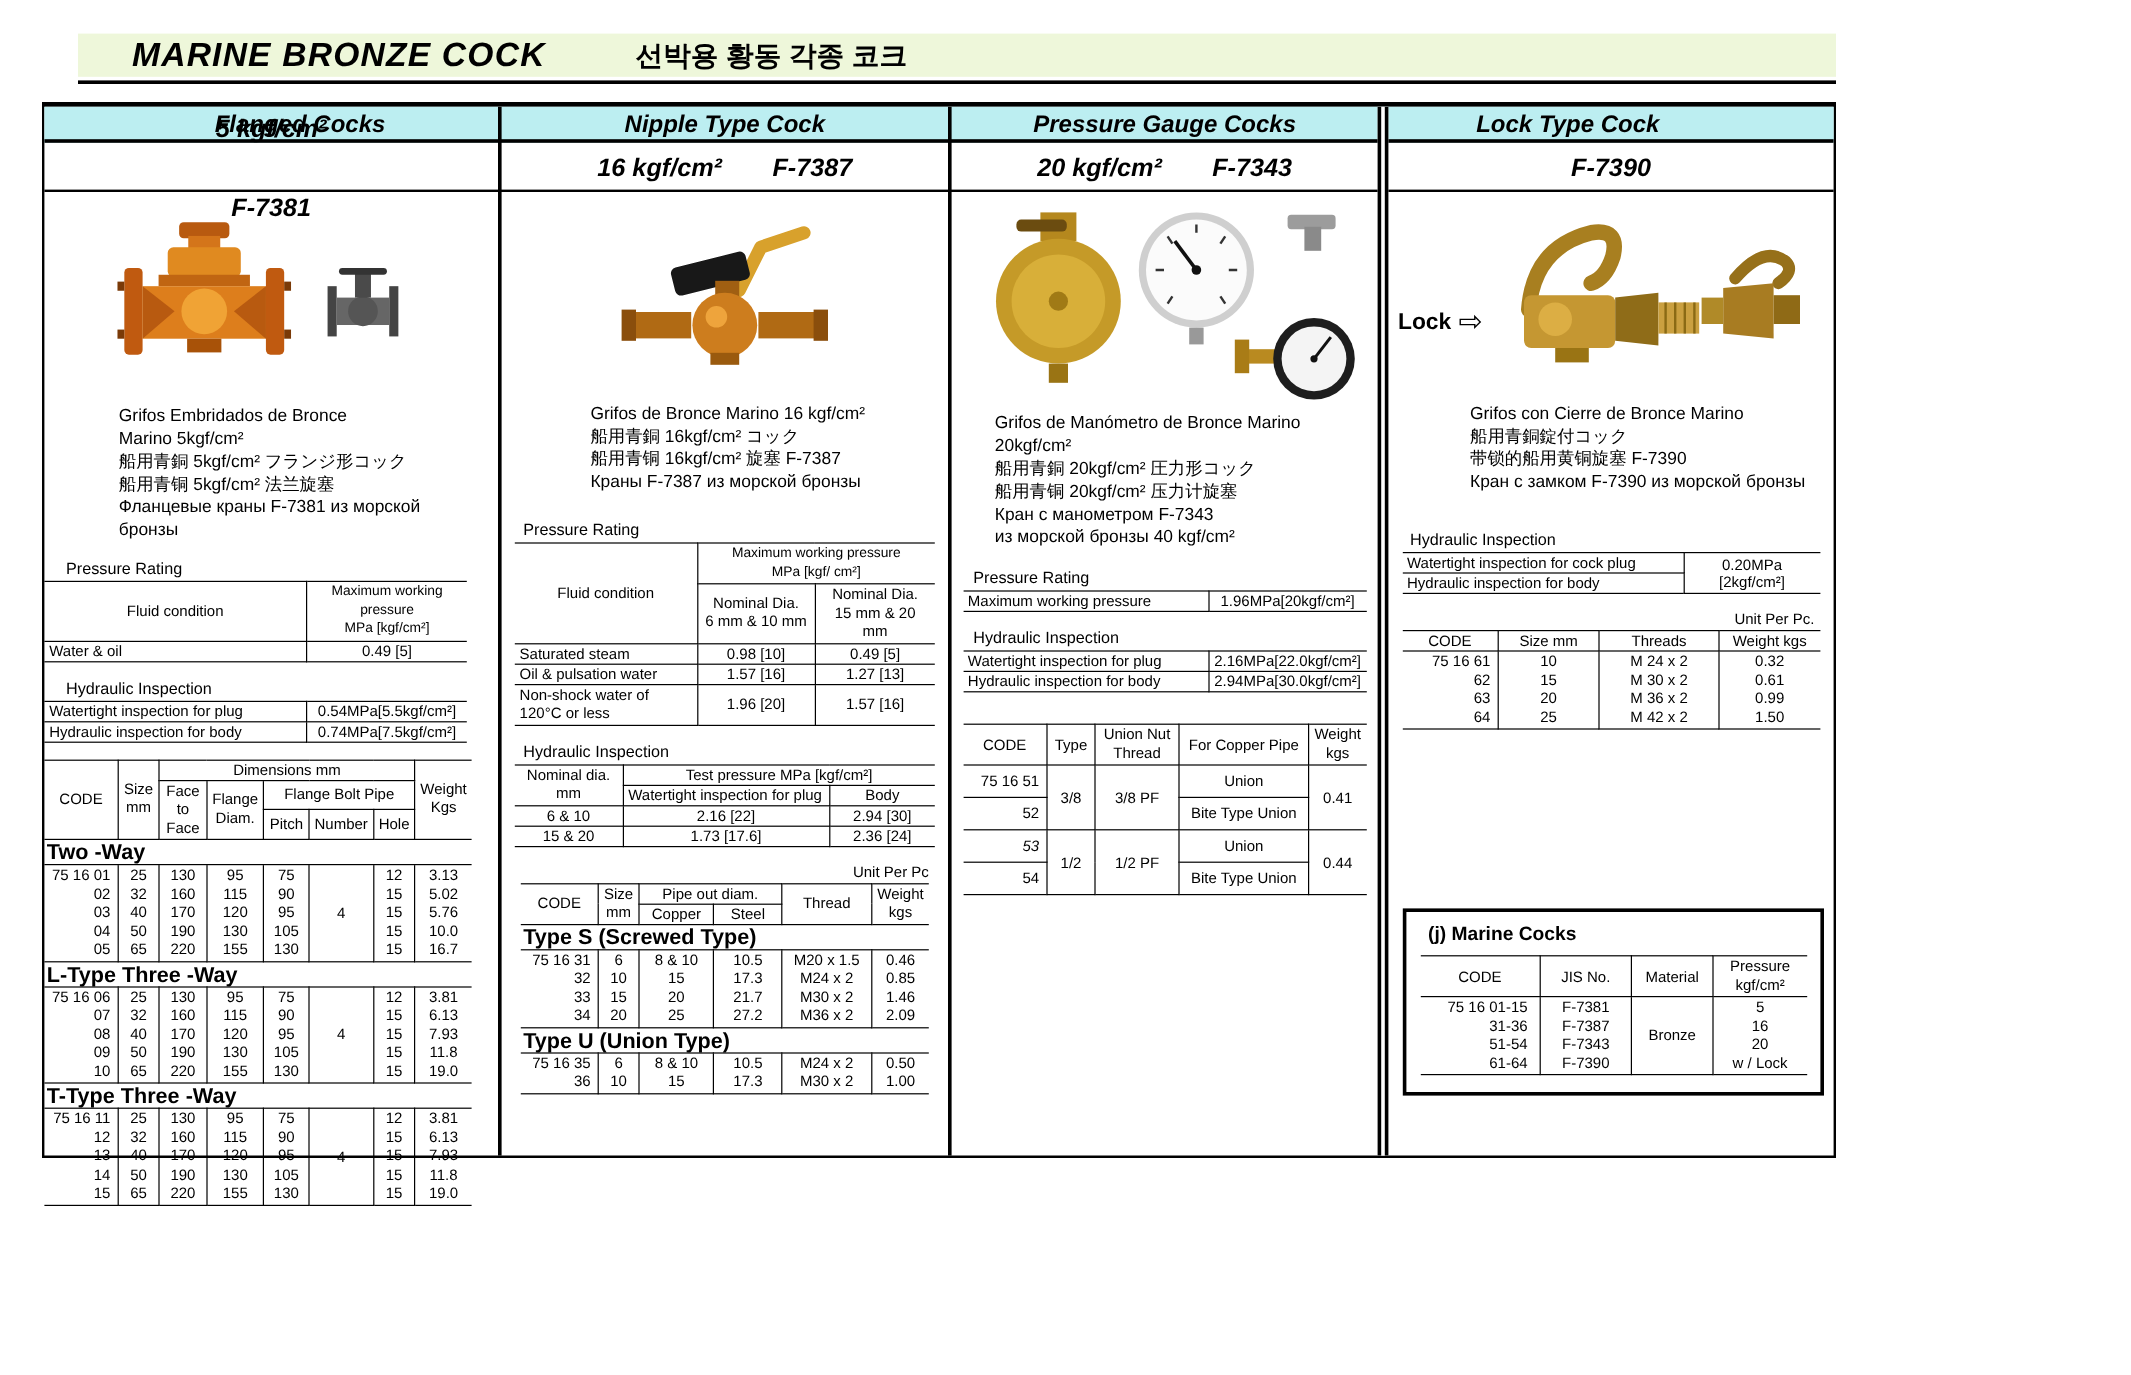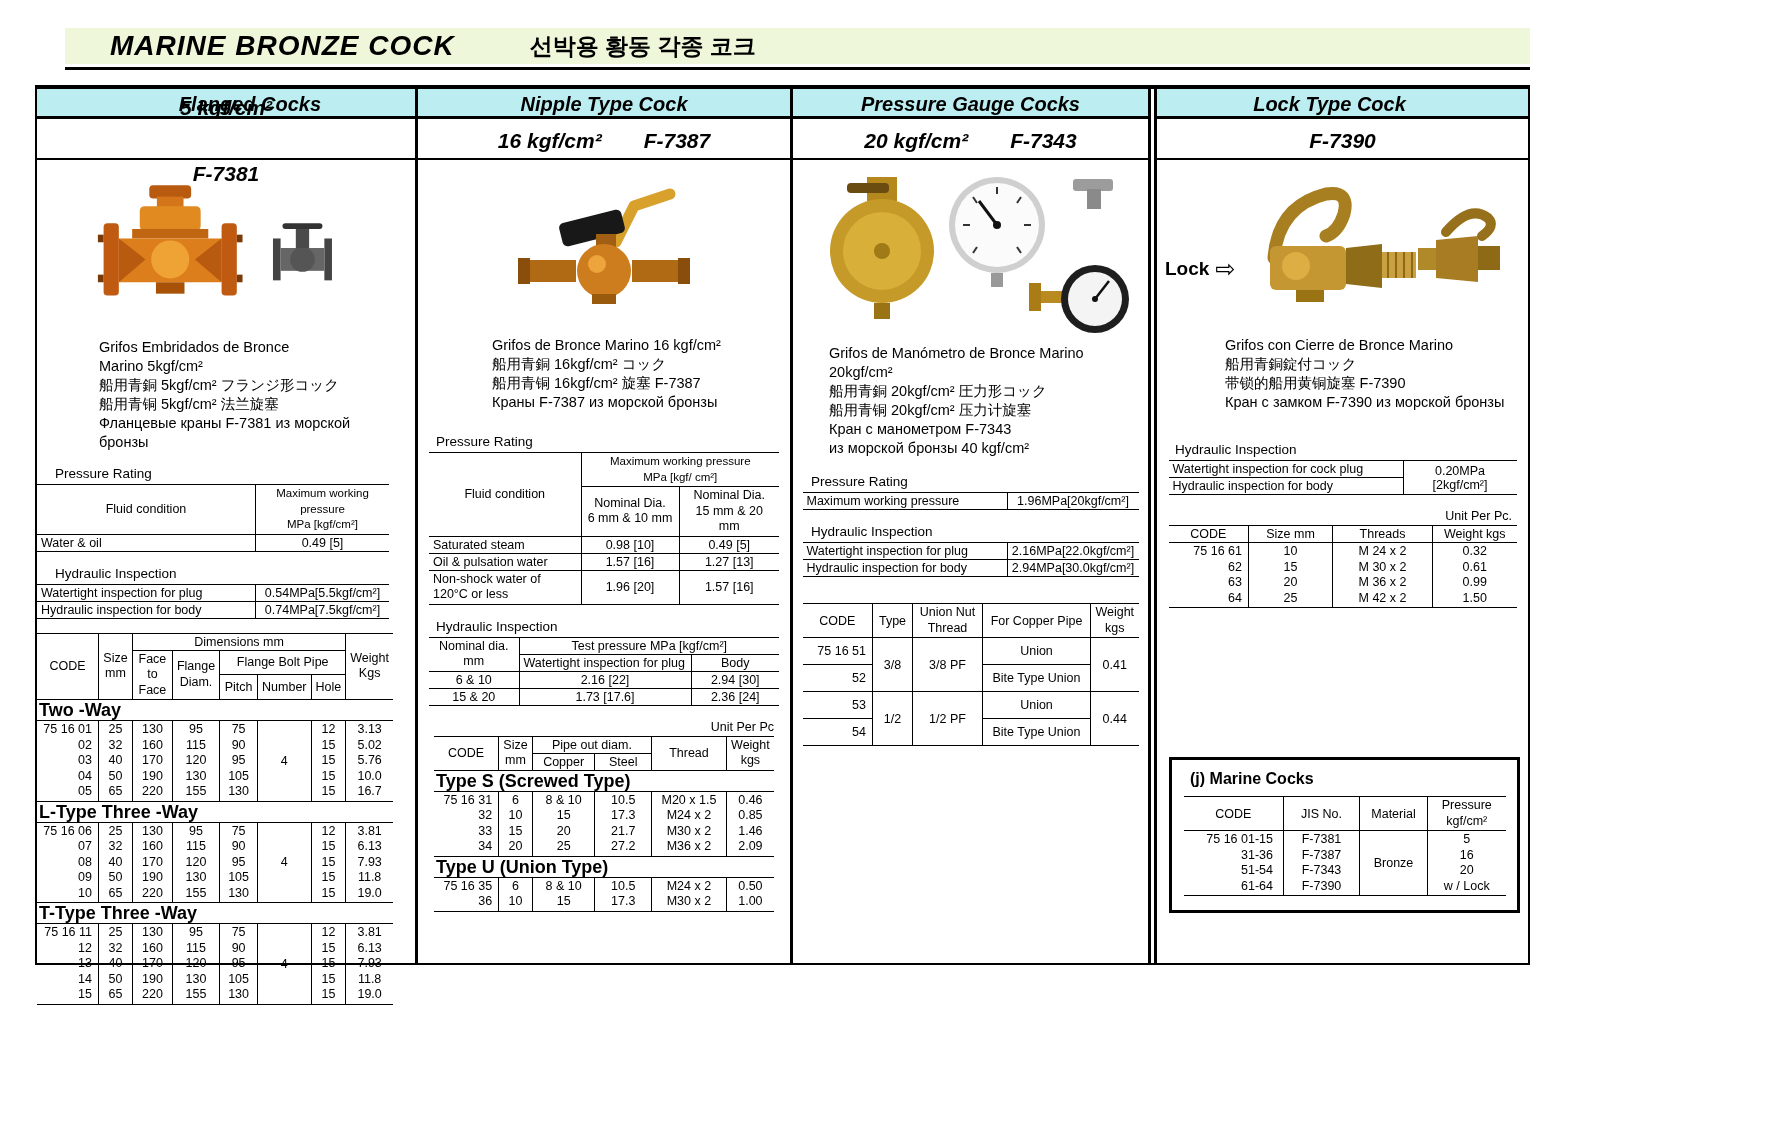--- a/index.html
+++ b/index.html
@@ -46,21 +46,21 @@
     <span class="en">MARINE BRONZE COCK</span>
     <span class="ko">선박용 황동 각종 코크</span>
   </div>
   <div id="title-rule"></div>
 
   <div id="frame">
     <div class="hdr-band"></div>
     <div class="col-hdr" style="left:0;width:378px;margin-left:24px;">Flanged Cocks</div>
     <div class="col-hdr" style="left:381px;width:372px;">Nipple Type Cock</div>
     <div class="col-hdr" style="left:756px;width:355px;">Pressure Gauge Cocks</div>
-    <div class="col-hdr" style="left:1107px;width:371px;">Lock Type Cock</div>
+    <div class="col-hdr" style="left:1084px;width:371px;">Lock Type Cock</div>
 
     <div class="sub-band"></div>
     <div class="sub" style="left:0;width:378px;flex-direction:column;">
       <span>5 kgf/cm²</span>
       <span>F-7381</span>
     </div>
     <div class="sub" style="left:381px;width:372px;">
       <span>16 kgf/cm²</span>
       <span>F-7387</span>
     </div>
@@ -647,21 +647,21 @@
           <td rowspan="2">3/8</td>
           <td rowspan="2">3/8 PF</td>
           <td>Union</td>
           <td rowspan="2">0.41</td>
         </tr>
         <tr>
           <td class="rt" style="padding-right:6px;height:24px;">52</td>
           <td>Bite Type Union</td>
         </tr>
         <tr>
-          <td class="rt" style="padding-right:6px;height:24px;">53</td>
+          <td class="rt" style="padding-right:6px;height:24px;font-style:italic;">53</td>
           <td rowspan="2">1/2</td>
           <td rowspan="2">1/2 PF</td>
           <td>Union</td>
           <td rowspan="2">0.44</td>
         </tr>
         <tr>
           <td class="rt" style="padding-right:6px;height:24px;">54</td>
           <td>Bite Type Union</td>
         </tr>
       </tbody>

